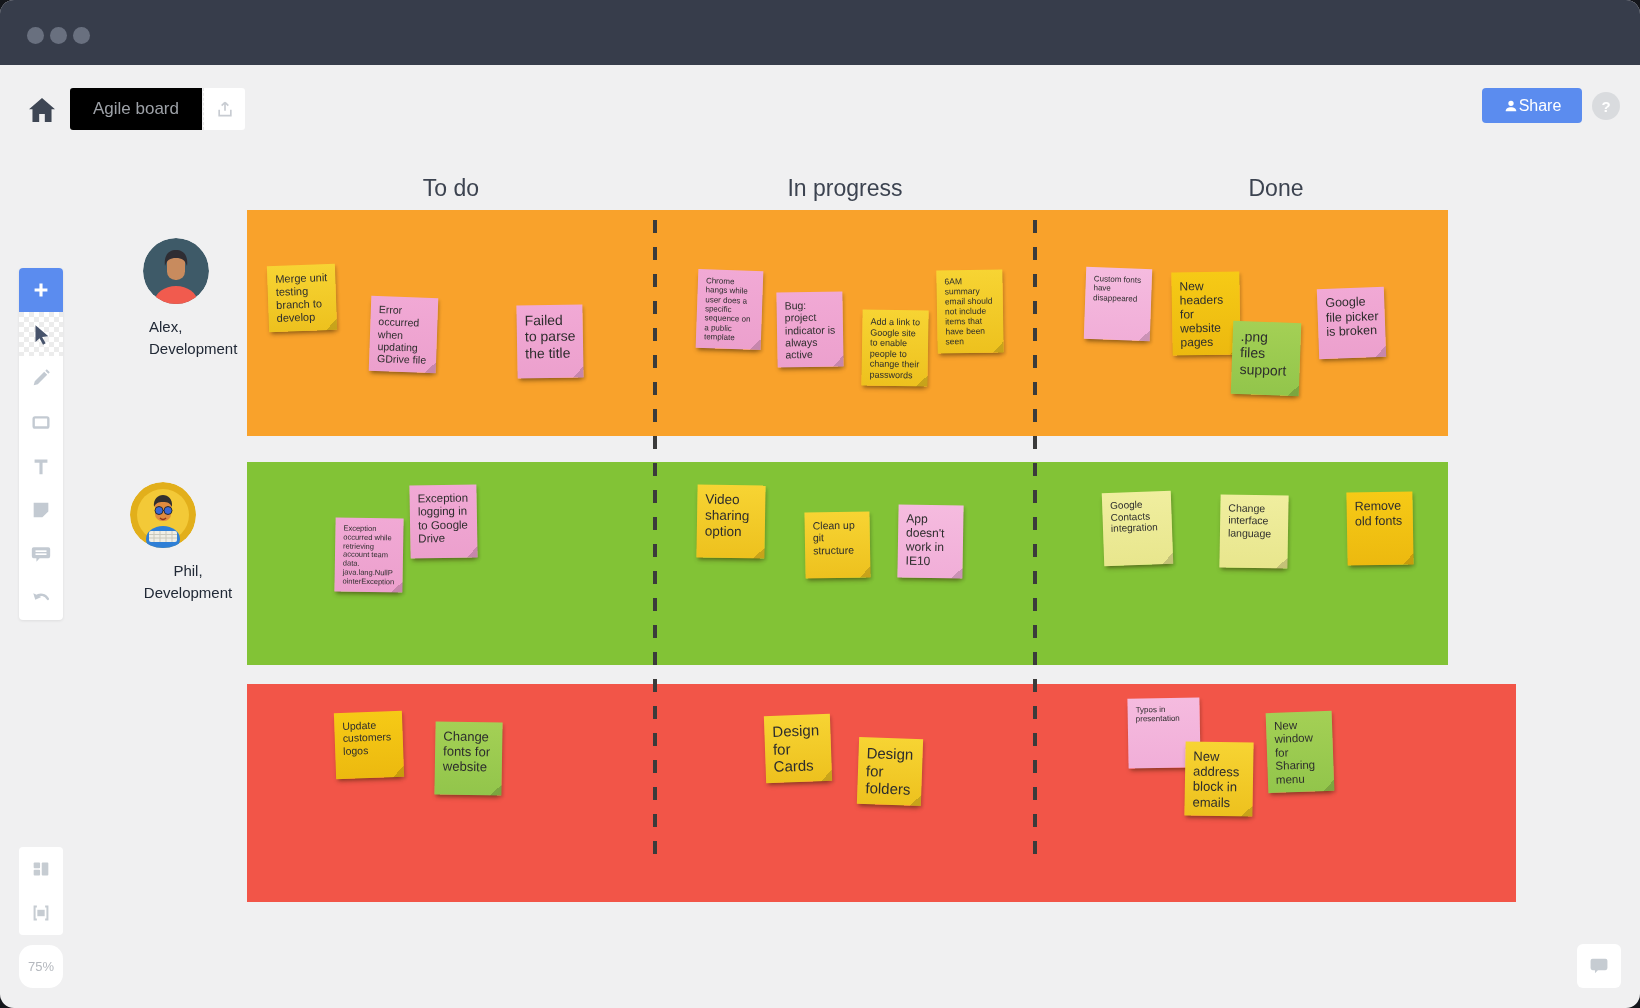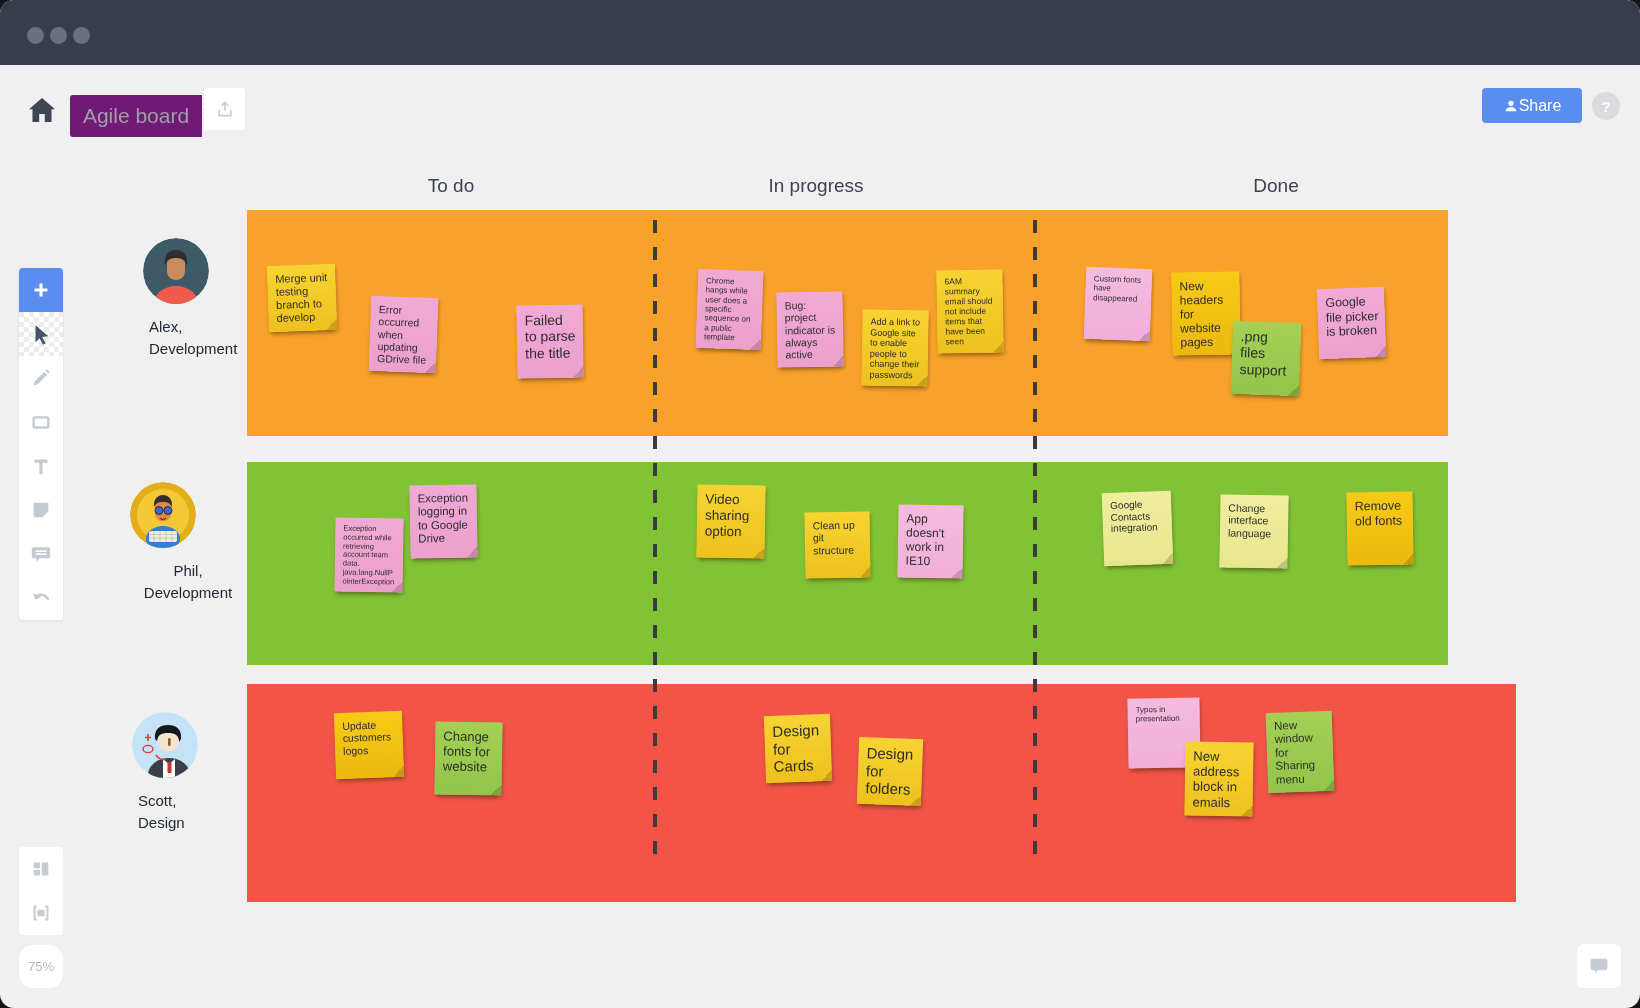--- a/index.html
+++ b/index.html
@@ -6,35 +6,35 @@
   html,body { margin:0; padding:0; background:#14161b; font-family:"Liberation Sans",sans-serif; }
   .window { position:relative; width:1640px; height:1008px; margin:0 auto; background:#F0F0F1;
             border-radius:14px; overflow:hidden; }
 
   
   .titlebar { position:absolute; left:0; top:0; width:100%; height:65px; background:#373D4B; }
   .dot { position:absolute; top:27px; width:17px; height:17px; border-radius:50%; background:#69707F; }
 
   
   .home-btn { position:absolute; left:29px; top:97px; width:26px; height:26px; cursor:pointer; }
-  .title-box { position:absolute; left:70px; top:88px; width:132px; height:42px; background:#701a75;
+  .title-box { position:absolute; left:70px; top:88px; width:132px; height:42px; background:#000000;
                border-radius:3px 0 0 3px; display:flex; align-items:center; justify-content:center;
-               color:#9DA1A7; font-size:21px;margin-top:7px; }
+               color:#9DA1A7; font-size:17px; }
   .export-box { position:absolute; left:203px; top:88px; width:42px; height:42px; background:#fff;
                 border-radius:0 3px 3px 0; border-left:1px dashed #E6E6E6;
                 display:flex; align-items:center; justify-content:center; }
   .share-btn { position:absolute; left:1482px; top:88px; width:100px; height:35px; background:#5B8CEF;
                border:none; border-radius:4px; color:#fff; font-size:16px; font-family:inherit;
                display:flex; align-items:center; justify-content:center; gap:0; cursor:pointer; }
   .help-btn { position:absolute; left:1592px; top:92px; width:28px; height:28px; border-radius:50%;
               background:#D9DBDE; color:#fff; font-weight:bold; font-size:15px;
               display:flex; align-items:center; justify-content:center; cursor:pointer; }
 
   
-  .col-label { position:absolute; top:175px; transform:translateX(-50%); font-size:19px; color:#3C4350; }
+  .col-label { position:absolute; top:175px; transform:translateX(-50%); font-size:23px; color:#3C4350; }
   .lane { position:absolute; }
   .lane-1 { left:247px; top:210px; width:1201px; height:226px; }
   .lane-2 { left:247px; top:462px; width:1201px; height:203px; }
   .lane-3 { left:247px; top:684px; width:1269px; height:218px; }
   .dash-line { position:absolute; top:220px; width:4px; height:638px;
                background:repeating-linear-gradient(180deg,#3B3B3B 0 13px,transparent 13px 27px); }
   .dash-1 { left:653px; } .dash-2 { left:1033px; }
 
   
   .member { position:absolute; width:110px; }
@@ -93,21 +93,21 @@
     </svg>
     <span>Share</span>
   </button>
   <div class="help-btn">
     <span>?</span>
   </div>
 
   <div class="stage" style="position:absolute;inset:0;pointer-events:none;">
 
     <span class="col-label" style="left:451px">To do</span>
-    <span class="col-label" style="left:816px">In progress</span>
+    <span class="col-label" style="left:845px">In progress</span>
     <span class="col-label" style="left:1276px">Done</span>
 
     <div class="lane lane-1" style="background: rgb(249, 162, 43);"></div>
     <div class="lane lane-2" style="background: rgb(130, 195, 54);"></div>
     <div class="lane lane-3" style="background: rgb(242, 85, 72);"></div>
 
     <div class="dash-line dash-1"></div>
     <div class="dash-line dash-2"></div>
 
     <div class="member member-1">
@@ -132,38 +132,20 @@
         <circle cx="29" cy="28.5" r="4" fill="#3A67D4" stroke="#2C2C2C" stroke-width="1"></circle>
         <circle cx="38" cy="28.5" r="4" fill="#3A67D4" stroke="#2C2C2C" stroke-width="1"></circle>
         <path d="M33 28.5h1" stroke="#2C2C2C"></path>
         <path d="M30 36q3 3 6 0" stroke="#8A3418" stroke-width="1.4" fill="none"></path>
         <rect x="19" y="49" width="28" height="11" rx="2" fill="#EFEEE6"></rect>
         <path d="M19 52.5h28M19 56h28M24 49v11M30 49v11M36 49v11M42 49v11" stroke="#C9C8BC" stroke-width="1"></path>
       </svg>
       <div class="member-label">
         <span>Phil,</span>
           <span>Development</span>
-      </div>
-    </div>
-    <div class="member member-3">
-      <svg class="avatar" viewBox="0 0 66 66">
-        <circle cx="33" cy="33" r="33" fill="#C5E3F7"></circle>
-        <ellipse cx="37" cy="63" rx="21" ry="17" fill="#3A4049"></ellipse>
-        <path d="M31 47l6 5 6-5v19H31z" fill="#fff"></path>
-        <rect x="35.5" y="50" width="4" height="11" rx="1" fill="#C0392B"></rect>
-        <rect x="26" y="14" width="21" height="25" rx="9" fill="#F4E3CE"></rect>
-        <path d="M23 27c-1-10 5-14 13-14s14 4 13 14l-2 3c0-7-4-9-11-9s-10 2-11 8z" fill="#17181C"></path>
-        <rect x="36" y="26" width="2.6" height="8" rx="1.3" fill="#8A5A2B"></rect>
-        <path d="M16 22v7M13 25.5h6" stroke="#E03A2F" stroke-width="1.6"></path>
-        <ellipse cx="16" cy="37" rx="5" ry="3.6" fill="none" stroke="#E03A2F" stroke-width="1.4"></ellipse>
-        <path d="M24 43q4 6 10 4" stroke="#E03A2F" stroke-width="1.4" fill="none"></path>
-      </svg>
-      <div class="member-label">
-        <span>Scott,</span>
-          <span>Design</span>
       </div>
     </div>
 
     <div id="notes-layer">
         <div class="note" style="left: 268px; top: 265px; width: 68px; min-height: 66px; font-size: 11px; transform: rotate(-2deg); background: linear-gradient(rgb(247, 212, 51), rgb(237, 193, 30)); pointer-events: auto;">Merge unit testing branch to develop</div>
         <div class="note" style="left: 370px; top: 297px; width: 67px; min-height: 75px; font-size: 10.5px; transform: rotate(2deg); background: linear-gradient(rgb(241, 169, 213), rgb(236, 160, 205)); pointer-events: auto;">Error occurred when updating GDrive file</div>
         <div class="note" style="left: 517px; top: 305px; width: 66px; min-height: 73px; font-size: 14px; transform: rotate(-1deg); background: linear-gradient(rgb(241, 169, 213), rgb(236, 160, 205)); pointer-events: auto;">Failed to parse the title</div>
         <div class="note" style="left: 697px; top: 270px; width: 65px; min-height: 75px; font-size: 8px; transform: rotate(2deg); background: linear-gradient(rgb(241, 169, 213), rgb(236, 160, 205)); pointer-events: auto;">Chrome hangs while user does a specific sequence on a public template</div>
         <div class="note" style="left: 777px; top: 292px; width: 66px; min-height: 75px; font-size: 10.5px; transform: rotate(-1deg); background: linear-gradient(rgb(241, 169, 213), rgb(236, 160, 205)); pointer-events: auto;">Bug: project indicator is always active</div>
         <div class="note" style="left: 862px; top: 310px; width: 66px; min-height: 75px; font-size: 9px; transform: rotate(1deg); background: linear-gradient(rgb(247, 212, 51), rgb(237, 193, 30)); pointer-events: auto;">Add a link to Google site to enable people to change their passwords</div>

